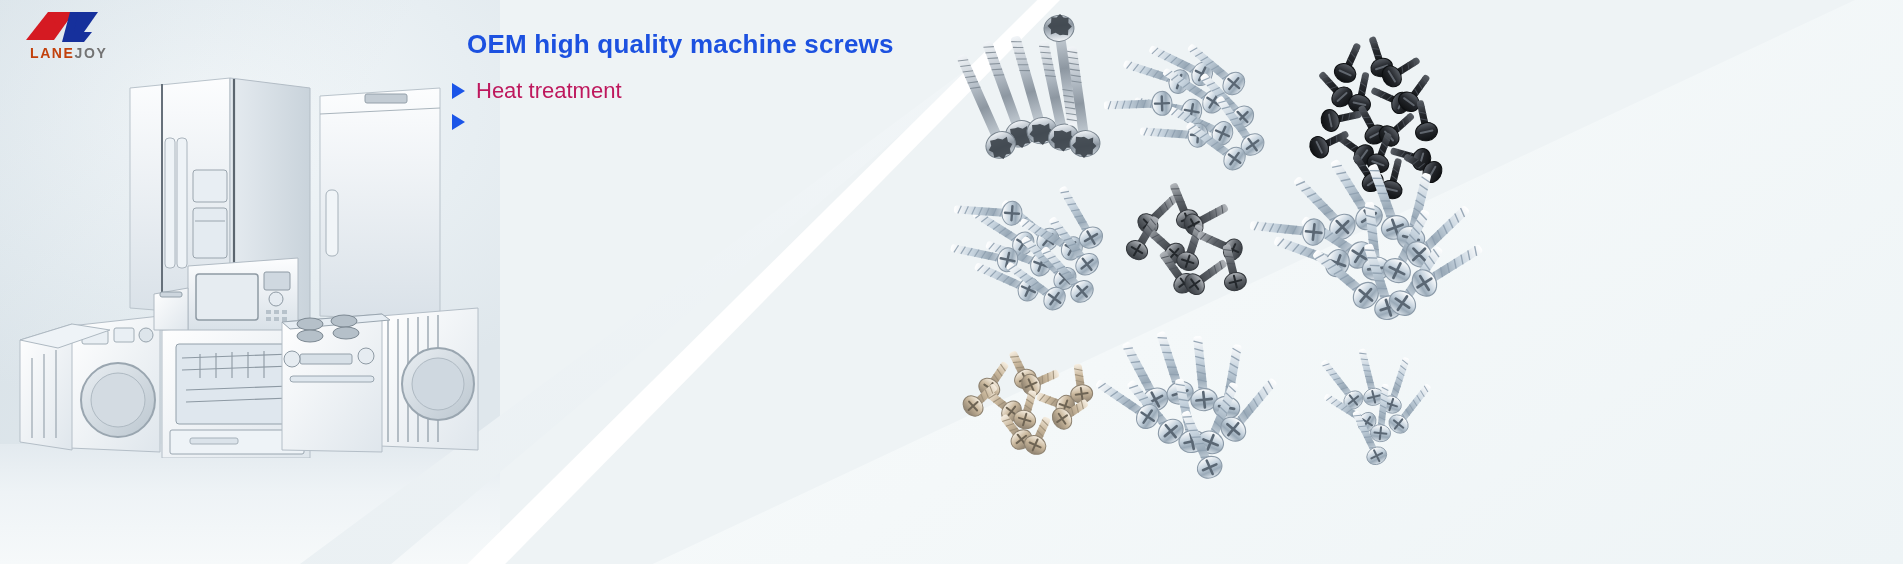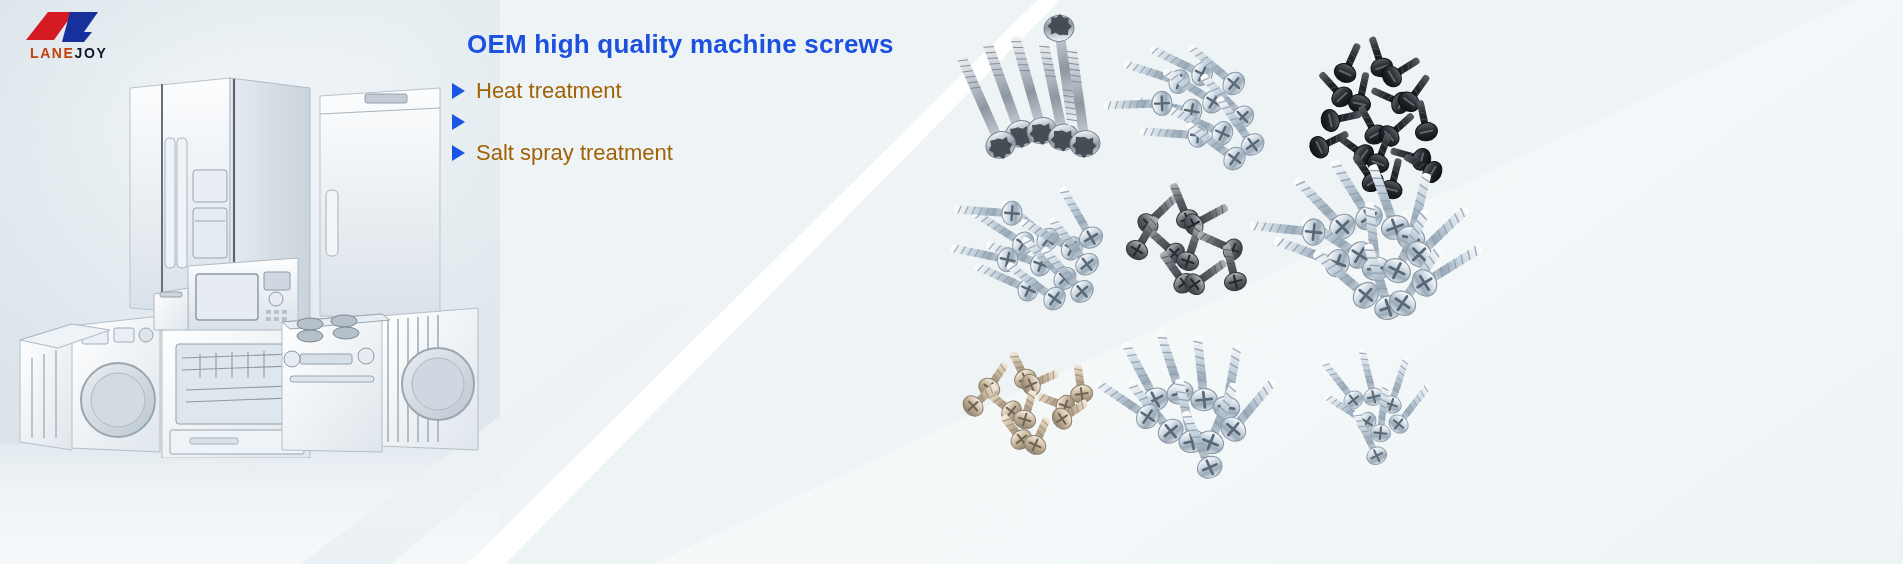--- a/index.html
+++ b/index.html
@@ -96,21 +96,21 @@
   .bullet-arrow {
     width: 0; height: 0;
     border-top: 8px solid transparent;
     border-bottom: 8px solid transparent;
     border-left: 13px solid #1b55e8;
     margin-right: 11px;
     flex: 0 0 auto;
   }
   .bullet-label {
     font-size: 22px;
-    color: #a16207;
+    color: #be185d;
     line-height: 30px;
     white-space: nowrap;
   }
 
   
   .logo {
     position: absolute;
     left: 18px; top: 8px;
     width: 110px; height: 56px;
     z-index: 40;
@@ -118,21 +118,21 @@
   .logo-mark { display: block; }
   .logo-word {
     position: absolute;
     left: 12px; top: 37px;
     font-size: 14px;
     font-weight: bold;
     letter-spacing: 1.6px;
     line-height: 16px;
   }
   .logo-lane { color: #c2410c; }
-  .logo-joy  { color: #0f172a; }
+  .logo-joy  { color: #737373; }
 
   
   .appliances {
     position: absolute;
     left: 10px; top: 58px;
     width: 480px; height: 400px;
     z-index: 10;
   }
 
   
@@ -289,24 +289,20 @@
   <div class="text-block">
     <h1 class="headline">OEM high quality machine screws</h1>
 
     <ul class="bullet-list">
       <li class="bullet-item">
         <span class="bullet-arrow"></span>
         <span class="bullet-label">Heat treatment</span>
       </li>
       <li class="bullet-item">
         <span class="bullet-arrow"></span>
-      </li>
-      <li class="bullet-item">
-        <span class="bullet-arrow"></span>
-        <span class="bullet-label">Salt spray treatment</span>
       </li>
     </ul>
   </div>
 
   <div class="logo">
     <svg class="logo-mark" width="108" height="40" viewBox="0 0 108 40" xmlns="http://www.w3.org/2000/svg">
       <path d="M8 32 L30 4 L56 4 L36 32 Z" fill="#d51a22"></path>
       <path d="M30 4 L56 4 L47 16 L38 16 Z" fill="#d51a22"></path>
       <path d="M52 4 L74 4 L60 24 L74 24 L66 34 L44 34 Z" fill="#16309c"></path>
       <path d="M60 4 L80 4 L66 24 L56 24 Z" fill="#16309c"></path>

